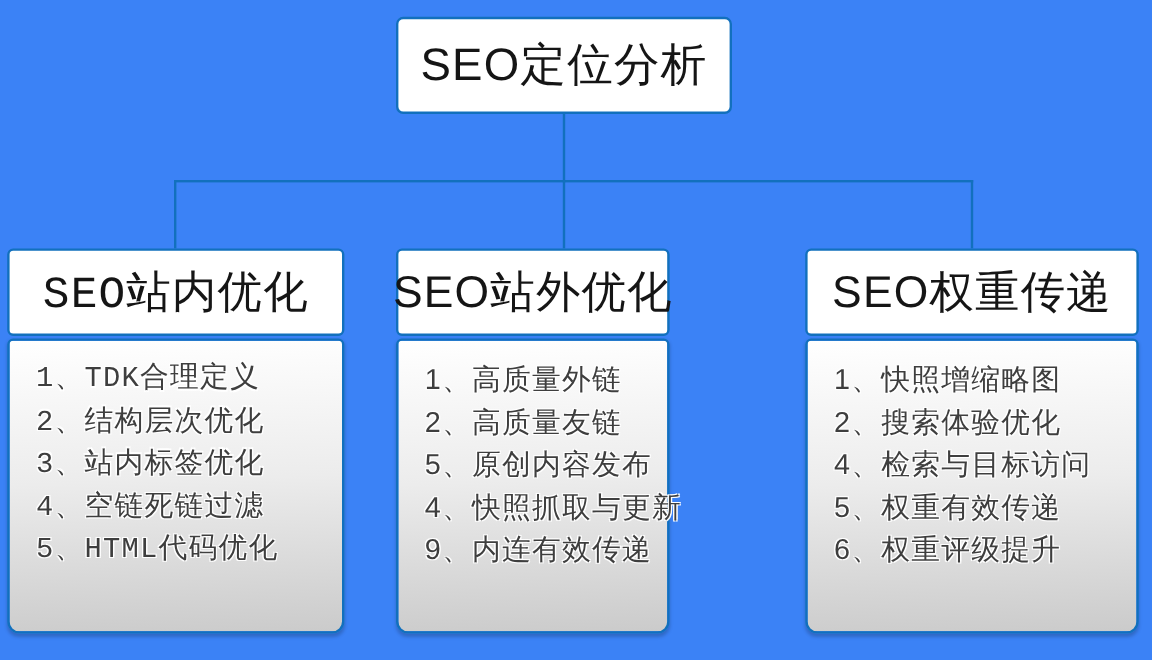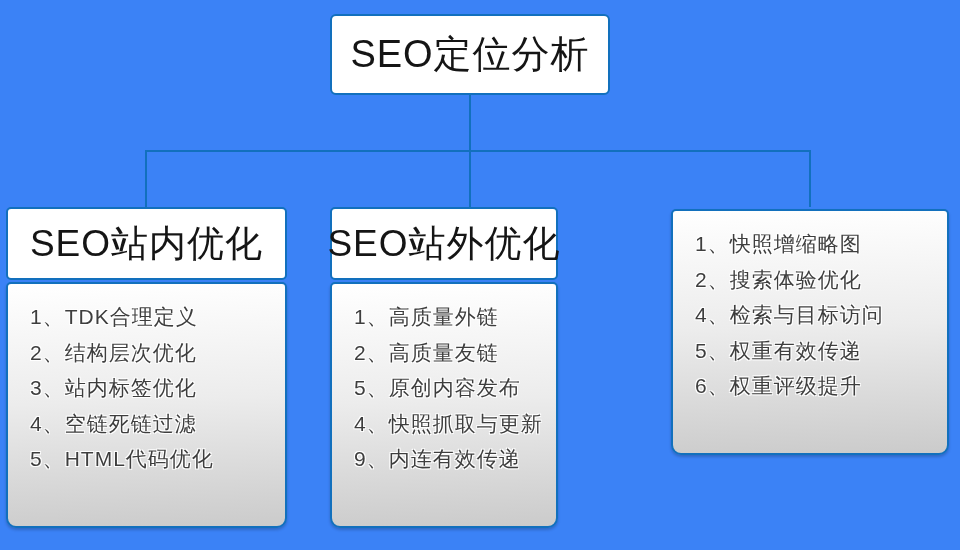--- a/index.html
+++ b/index.html
@@ -17,38 +17,38 @@
   }
   
   .line{position:absolute;background:var(--accent,#1270bd);}
   .trunk-line{left:469px;top:94px;width:2px;height:58px;}
   .main-hline{left:145px;top:150px;width:666px;height:2px;}
   .drop-left{left:145px;top:150px;width:2px;height:57px;}
   .drop-mid{left:469px;top:150px;width:2px;height:57px;}
   .drop-right{left:809px;top:150px;width:2px;height:57px;}
   
   .branch{position:absolute;top:207px;}
-  .branch-onsite{left:6px;width:281px;}
+  .branch-onsite{left:6px;width:281px;font-family:Liberation Mono, monospace;}
   .branch-offsite{left:330px;width:228px;}
   .branch-weight{left:671px;width:278px;}
   .branch-header{
     height:73px;box-sizing:border-box;border:2px solid var(--accent,#1270bd);
     border-radius:5px;background:#ffffff;
     display:flex;align-items:center;justify-content:center;
     font-size:37px;color:var(--header-text,#151515);letter-spacing:1px;white-space:nowrap;
   }
   .branch-list{
     margin:2px 0 0;height:246px;box-sizing:border-box;
     border:2px solid var(--accent,#1270bd);border-radius:5px 5px 10px 10px;
     background:linear-gradient(178deg,var(--panel-top,#ffffff) 0%,#ececec 48%,var(--panel-bottom,#cbcbcb) 100%);
     box-shadow:0 2px 3px rgba(0,0,0,0.2);
     list-style:none;padding:15px 6px 0 22px;
   }
   .branch-list li{
-    font-size:21px;line-height:35.5px;color:var(--list-text,#3e3e3e);
+    font-size:24px;line-height:35.5px;color:var(--list-text,#3e3e3e);
     letter-spacing:1px;white-space:nowrap;
     text-shadow:1px 1px 0 rgba(255,255,255,.95),-1px -1px 0 rgba(255,255,255,.95),
                 1px -1px 0 rgba(255,255,255,.95),-1px 1px 0 rgba(255,255,255,.95);
   }
 </style>
 </head>
 <body>
 
 <div class="canvas">
 
@@ -82,20 +82,23 @@
     <ul class="branch-list">
       <li>1、高质量外链</li>
       <li>2、高质量友链</li>
       <li>5、原创内容发布</li>
       <li>4、快照抓取与更新</li>
       <li>9、内连有效传递</li>
     </ul>
   </div>
 
   <div class="branch branch-weight">
+    <div class="branch-header">
+      <span>SEO权重传递</span>
+    </div>
     <ul class="branch-list">
       <li>1、快照增缩略图</li>
       <li>2、搜索体验优化</li>
       <li>4、检索与目标访问</li>
       <li>5、权重有效传递</li>
       <li>6、权重评级提升</li>
     </ul>
   </div>
 
 </div>

